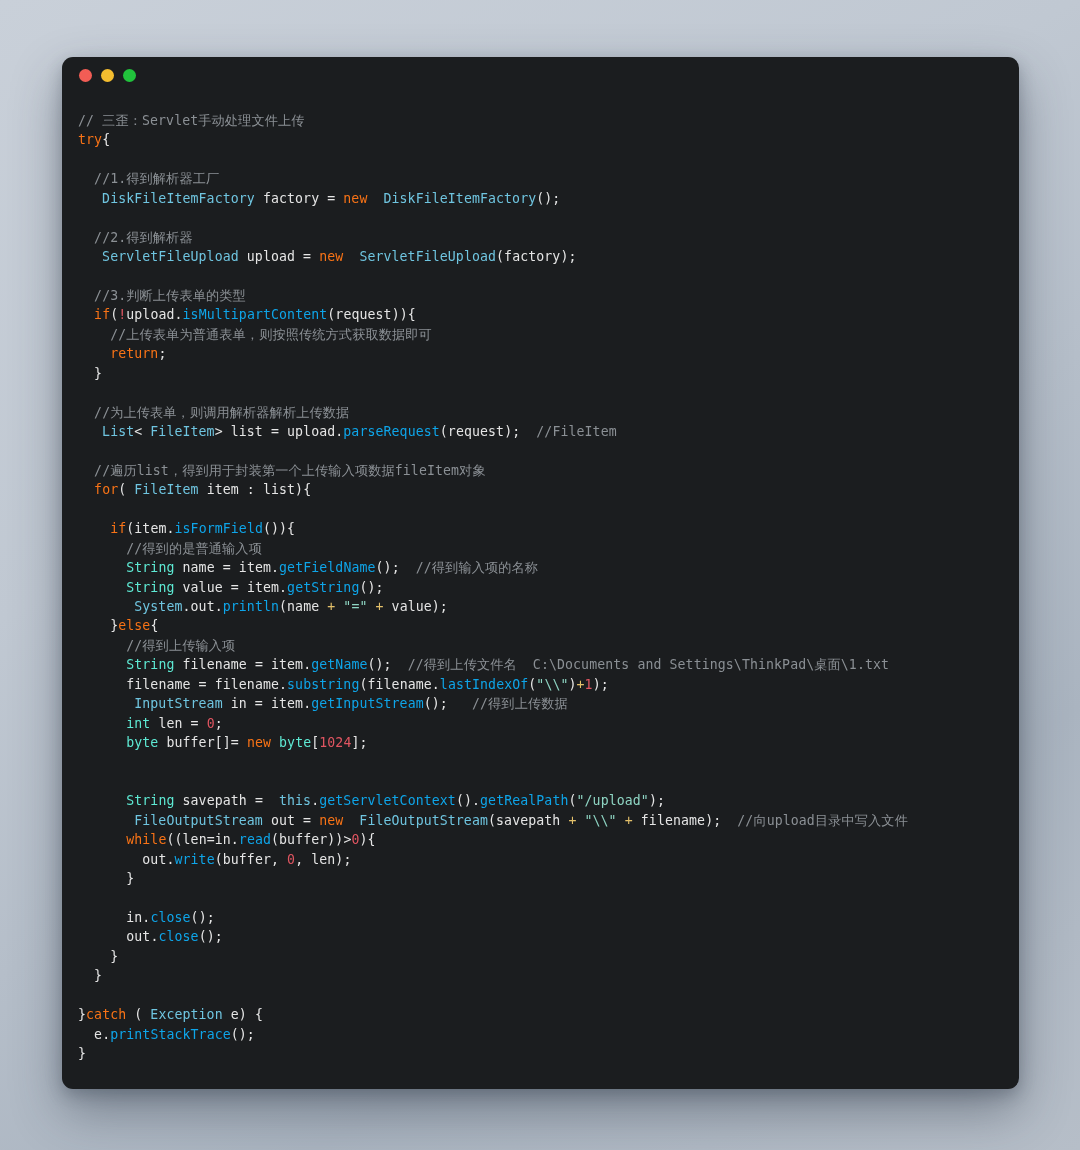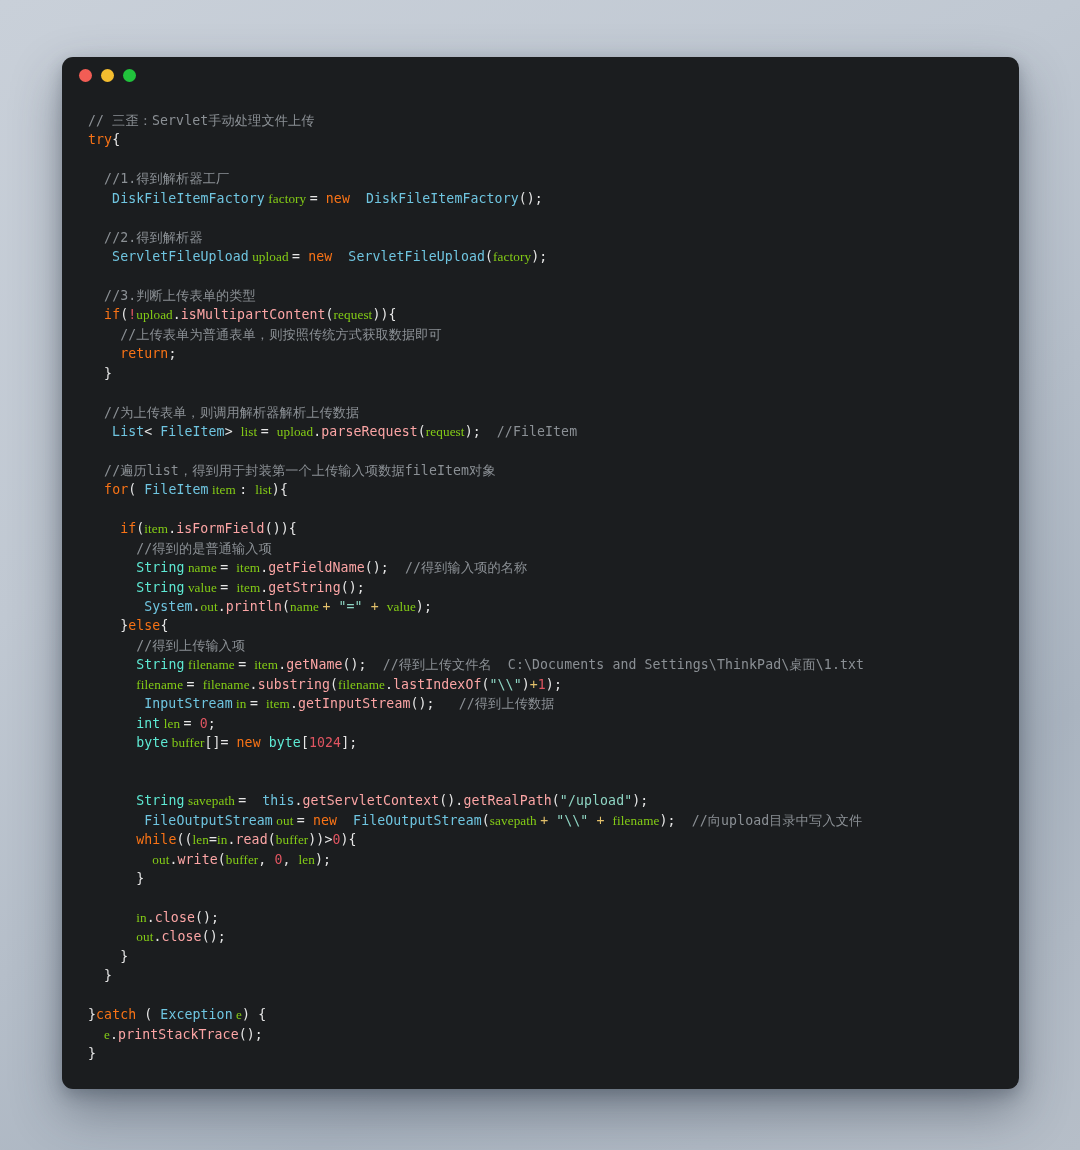--- a/index.html
+++ b/index.html
@@ -51,30 +51,30 @@
   
   .code {
     padding: 18px 24px 20px 16px;
     font-family: "DejaVu Sans Mono", "Liberation Mono", monospace;
     font-size: 13.2px;
     line-height: 19.45px;
     white-space: pre;
     color: #d7dadd;
     letter-spacing: 0.1px;
   }
-  .line { height: 19.45px; margin-left: 10px; }
+  .line { height: 19.45px; }
   .line.blank { height: 19.45px; }
 
   
   .cm  { color: #8b9095; }          
   .kw  { color: #f97316; }          
   .ty  { color: #5eead4; }          
   .cls { color: #6fc5e0; padding-left: 8px; }          
-  .id  { color: #84cc16; font-family: Liberation Serif, serif; }          
-  .fn  { color: #fca5a5; }          
+  .id  { color: #e5e5e5; }          
+  .fn  { color: #0ea5e9; }          
   .op  { color: #e6e6e6; }          
   .opy { color: #e3c06a; }          
   .num { color: #e05561; }          
   .str { color: #8fd6c4; }          
 </style>
 </head>
 <body>
 
 <div class="window">
 

